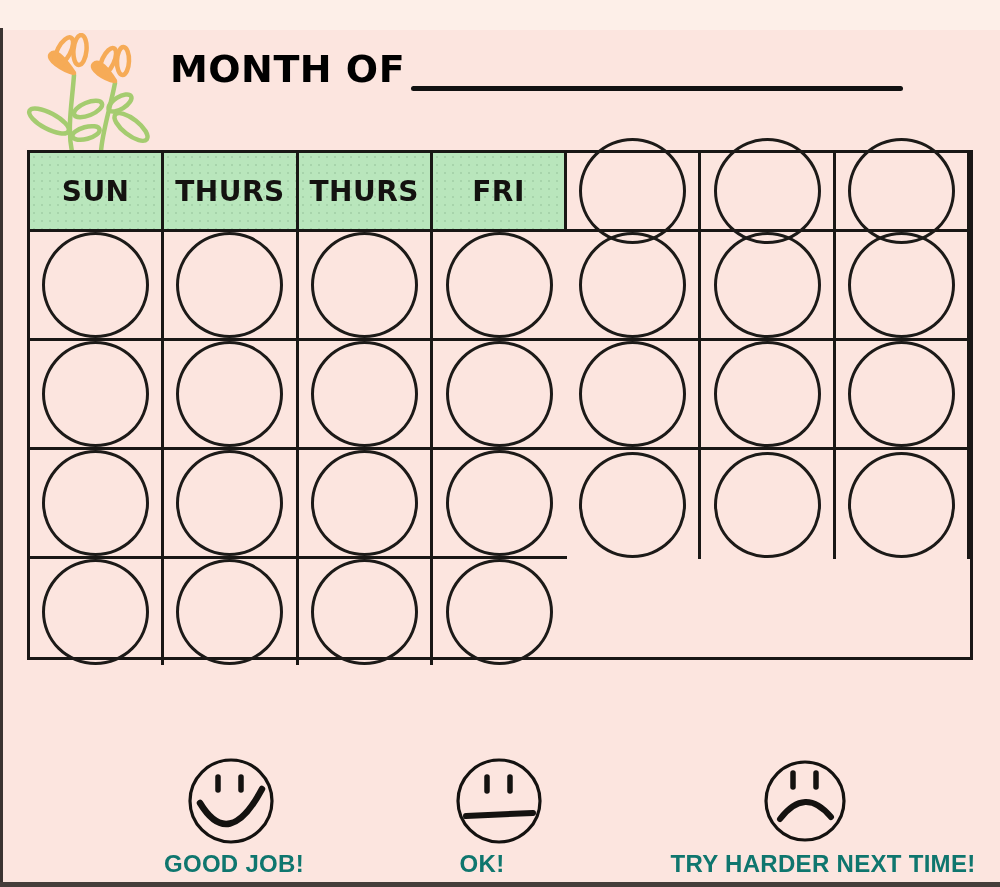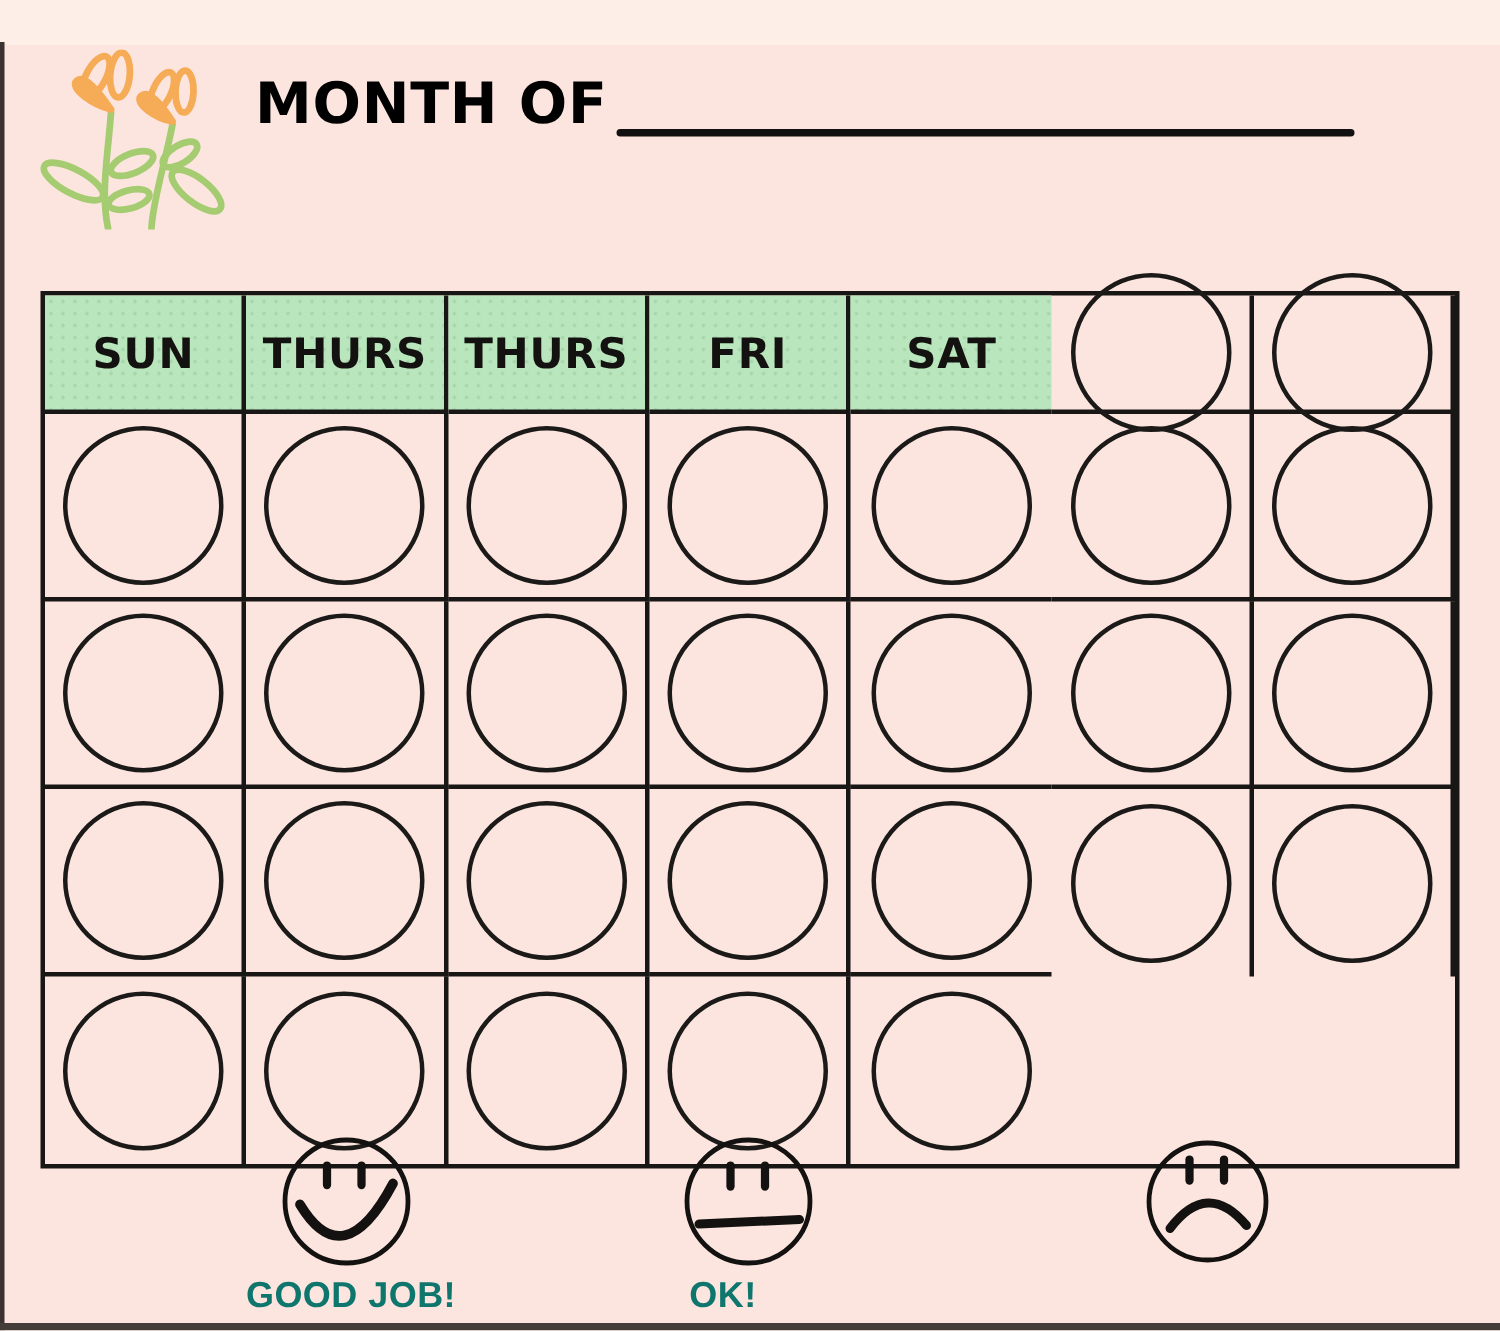--- a/index.html
+++ b/index.html
@@ -25,27 +25,26 @@
   .page-title {
     position:absolute; left:170px; top:47px;
     font-size:38px; font-weight:bold; letter-spacing:0.5px; color:#000000;
     font-family:"DejaVu Sans", sans-serif;
   }
   .month-line {
     position:absolute; left:411px; top:86px; width:492px; height:5px;
     background:#111; border-radius:3px;
   }
   .calendar {
-    position:absolute; left:27px; top:150px; width:946px; height:585px;
+    position:absolute; left:27px; top:150px; width:946px; height:510px;
     display:grid;
     grid-template-columns:repeat(7,1fr);
     grid-template-rows:79px 1fr 1fr 1fr 1fr;
     border:3px solid #191715;
     background:#fce5df;
-    margin-top:44px;
   }
   .hcell {
     background:#b9e6bc;
     background-image:radial-gradient(#a7d4ab 1px, transparent 1.2px);
     background-size:8px 8px;
     border-right:3px solid #191715; border-bottom:3px solid #191715;
     display:flex; align-items:center; justify-content:center;
   }
   .hcell span {
     font-size:28px; font-weight:bold; color:#141210; letter-spacing:0.5px;
@@ -114,23 +113,20 @@
       </div>
       <div class="hcell">
         <span>THURS</span>
       </div>
       <div class="hcell">
         <span>THURS</span>
       </div>
       <div class="hcell">
         <span>FRI</span>
       </div>
-      <div class="hcell lastcol">
-        <span>SAT</span>
-      </div>
       <div class="dcell">
         <div class="circle"></div>
       </div>
       <div class="dcell">
         <div class="circle"></div>
       </div>
       <div class="dcell">
         <div class="circle"></div>
       </div>
       <div class="dcell">
@@ -225,14 +221,15 @@
     <path d="M11 59 L78 56" fill="none" stroke="#141210" stroke-width="6" stroke-linecap="round"></path>
   </svg>
   <div class="legend-label ll-2">OK!</div>
 
   <svg class="legend-face lf-3" viewBox="0 0 84 84">
     <circle cx="42" cy="42" r="39" fill="none" stroke="#141210" stroke-width="3.2"></circle>
     <line x1="30" y1="14" x2="30" y2="28" stroke="#141210" stroke-width="5.5" stroke-linecap="round"></line>
     <line x1="53" y1="14" x2="53" y2="28" stroke="#141210" stroke-width="5.5" stroke-linecap="round"></line>
     <path d="M17 60 Q42 27 68 58" fill="none" stroke="#141210" stroke-width="6" stroke-linecap="round"></path>
   </svg>
+  <div class="legend-label ll-3">TRY HARDER NEXT TIME!</div>
 
 </div>
 
 </body></html>

